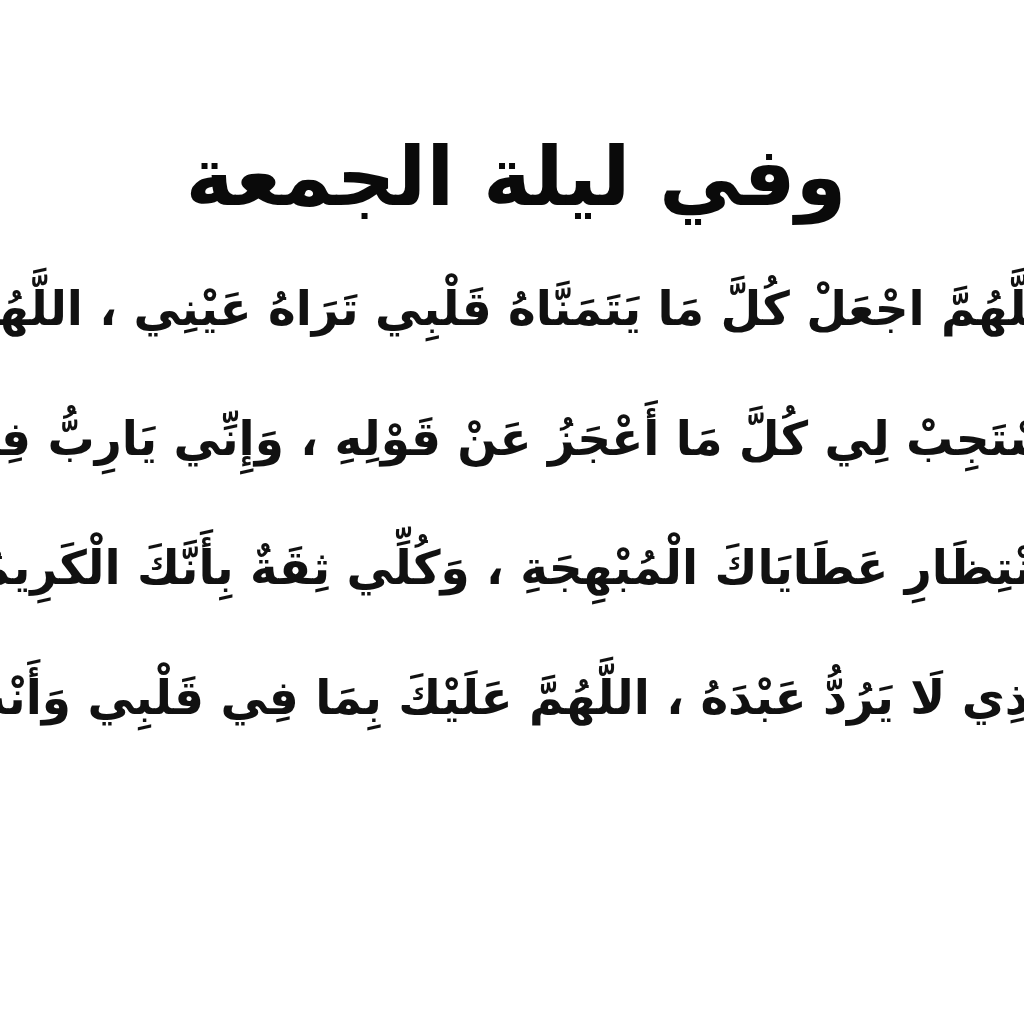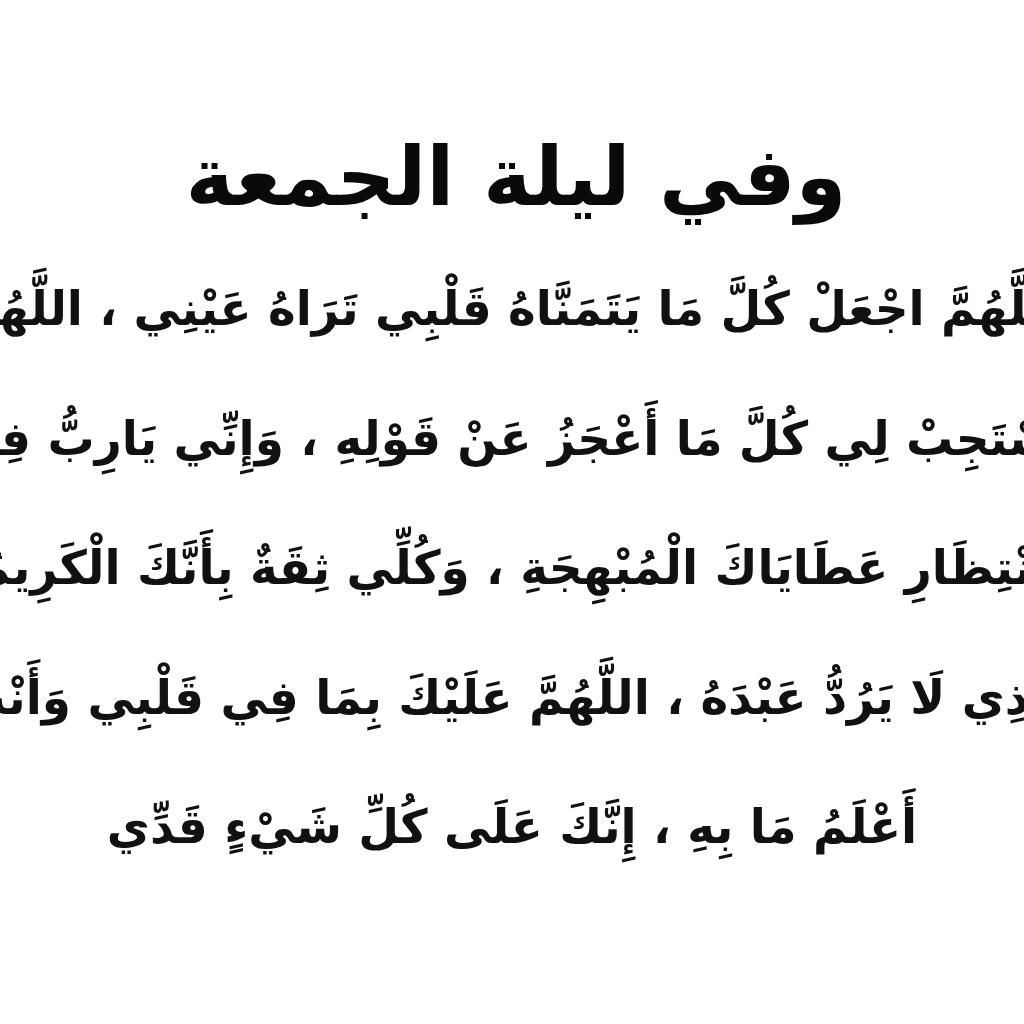--- a/index.html
+++ b/index.html
@@ -49,14 +49,13 @@
   <h1 class="poster-title">وفي ليلة الجمعة</h1>
 
   <p class="quote-line">اللَّهُمَّ اجْعَلْ كُلَّ مَا يَتَمَنَّاهُ قَلْبِي تَرَاهُ عَيْنِي ، اللَّهُمَّ</p>
 
   <p class="quote-line">اسْتَجِبْ لِي كُلَّ مَا أَعْجَزُ عَنْ قَوْلِهِ ، وَإِنِّي يَارِبُّ فِي</p>
 
   <p class="quote-line">انْتِظَارِ عَطَايَاكَ الْمُبْهِجَةِ ، وَكُلِّي ثِقَةٌ بِأَنَّكَ الْكَرِيمُ</p>
 
   <p class="quote-line">الَّذِي لَا يَرُدُّ عَبْدَهُ ، اللَّهُمَّ عَلَيْكَ بِمَا فِي قَلْبِي وَأَنْتَ</p>
 
-  <p class="quote-line">أَعْلَمُ مَا بِهِ ، إِنَّكَ عَلَى كُلِّ شَيْءٍ قَدِّي</p>
 </main>
 
 </body></html>

